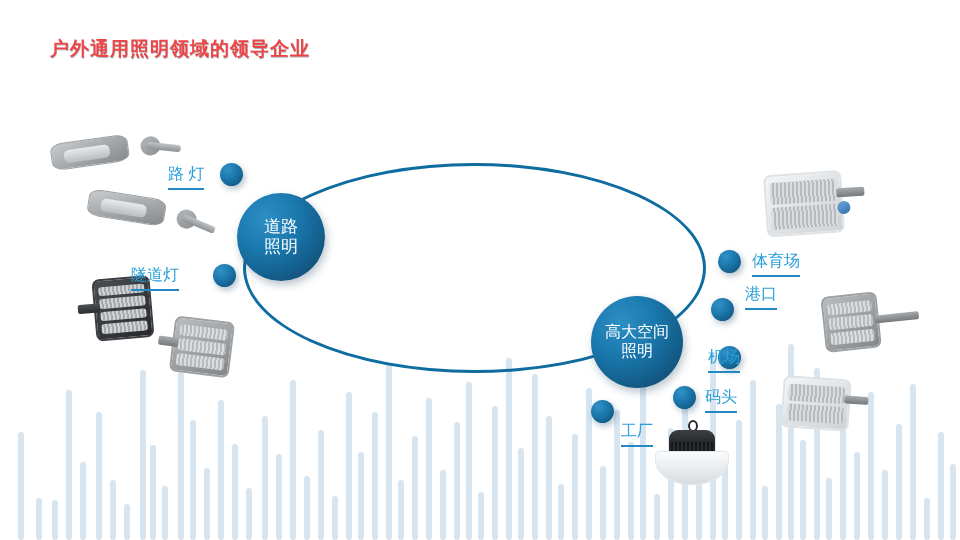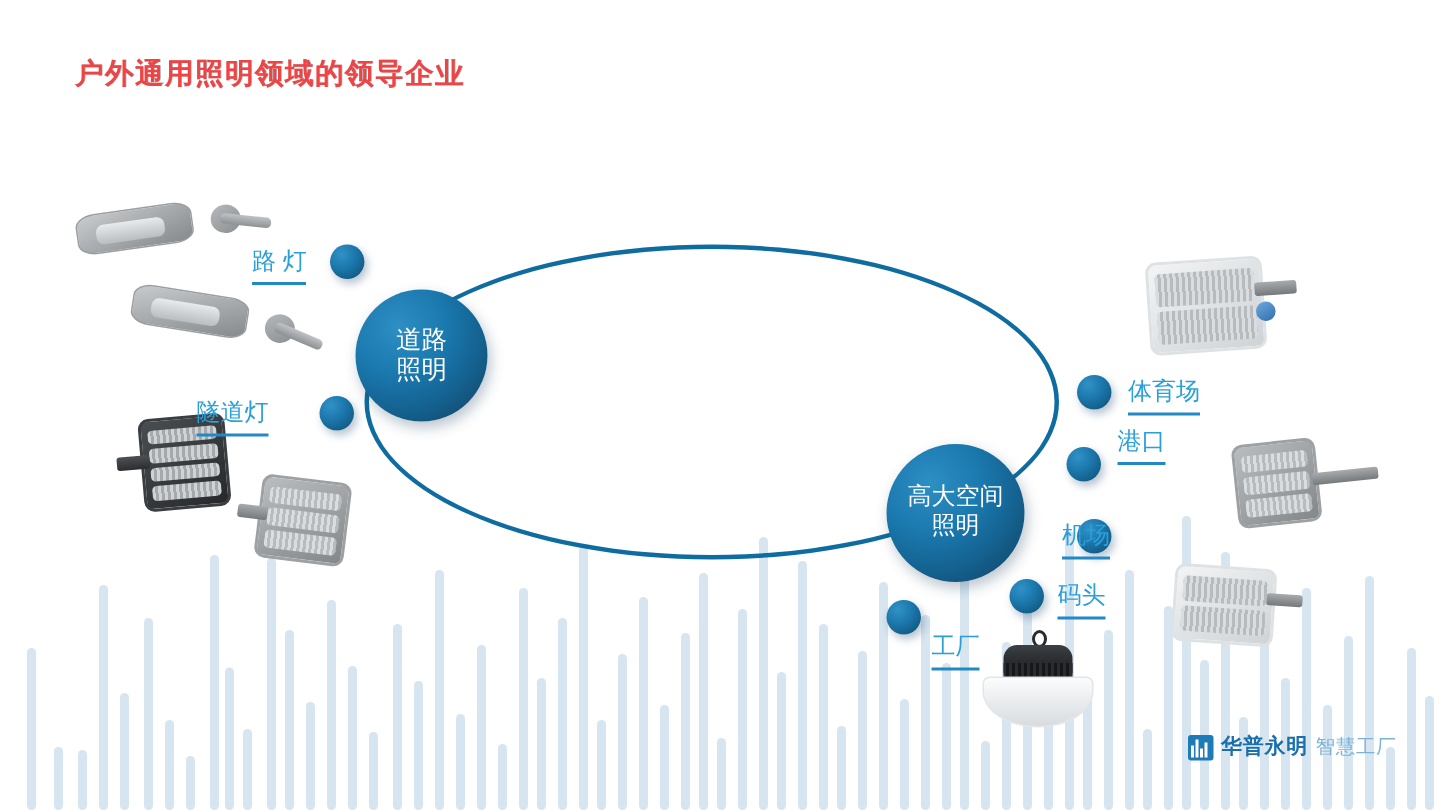--- a/index.html
+++ b/index.html
@@ -292,24 +292,14 @@
   <div class="dot" style="left:591px;top:400px;"></div>
 
   <div class="lbl" style="left:168px;top:164px;">路 灯</div>
   <div class="lbl" style="left:131px;top:265px;">隧道灯</div>
   <div class="lbl" style="left:752px;top:251px;">体育场</div>
   <div class="lbl" style="left:745px;top:284px;">港口</div>
   <div class="lbl" style="left:708px;top:347px;">机场</div>
   <div class="lbl" style="left:705px;top:387px;">码头</div>
   <div class="lbl" style="left:621px;top:401px;margin-top:20px;">工厂</div>
 
-  <div id="logo">
-    <span class="mark">
-      <i class="n1"></i>
-        <i class="n2"></i>
-        <i class="n3"></i>
-        <i class="n4"></i>
-    </span>
-    <span class="brand">华普永明</span>
-    <span class="sub">智慧工厂</span>
-  </div>
 
 </div>
 
 </body></html>

